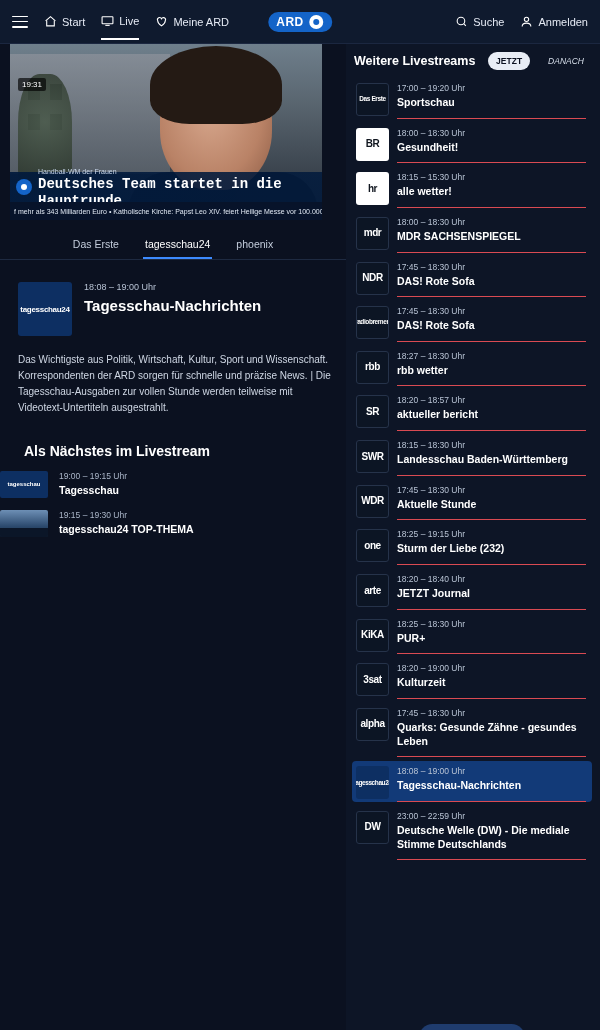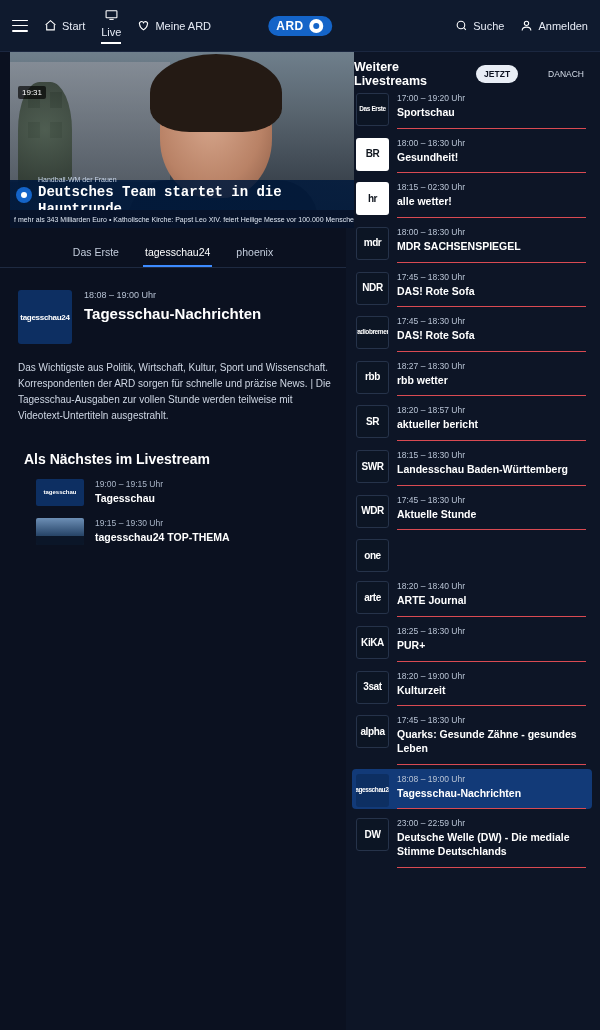--- a/index.html
+++ b/index.html
@@ -8,36 +8,36 @@
     height: 1030px;
     background: #0b1120;
     font-family: "Liberation Sans", sans-serif;
     color: #ffffff;
     overflow: hidden;
   }
   body { position: relative; }
 
   
   .topbar {
-    height: 52px;
+    height: 44px;
     background: #0f1a2e;
     display: flex;
     align-items: center;
     padding: 0 12px;
     border-bottom: 1px solid #1b2740;
     position: relative;
   }
   .hamburger { width: 16px; height: 12px; display: flex; flex-direction: column; justify-content: space-between; cursor: pointer; }
   .hamburger span { display: block; height: 1.5px; background: #fff; border-radius: 1px; }
   .nav-item {
     display: flex; align-items: center; gap: 5px;
     font-size: 11px; color: #e6ebf5; margin-left: 16px;
     height: 36px; cursor: pointer; white-space: nowrap;
   }
-  .nav-item.active { border-bottom: 2px solid #ffffff; flex-direction: column; }
+  .nav-item.active { border-bottom: 2px solid #ffffff; }
   .nav-icon { width: 13px; height: 13px; display: inline-block; position: relative; }
   .ico-home svg, .ico-live svg, .ico-heart svg, .ico-search svg, .ico-user svg { display: block; }
   .spacer { flex: 1; }
   .brand {
     position: absolute; left: 50%; top: 50%; transform: translate(-50%,-50%);
     display: flex; align-items: center; gap: 5px;
     background: #1464c8; border-radius: 11px; padding: 3px 9px 3px 8px;
   }
   .brand-text { font-size: 12px; font-weight: bold; letter-spacing: .5px; color: #fff; }
   .brand-dot { width: 14px; height: 14px; border-radius: 50%; background: #fff; position: relative; }
@@ -45,21 +45,21 @@
 
   
   .wrap { display: flex; height: calc(1030px - 36px); }
   .left { width: 346px; padding: 0 0 0 0; position: relative; }
   .right { width: 254px; background: #0d1526; padding: 8px 8px 0 6px; overflow: hidden; }
 
   
   .player {
     position: relative;
     margin: 0 10px;
-    width: 344px; height: 176px;
+    width: 312px; height: 176px;
     background: #202c3c;
     overflow: hidden;
   }
   .player-img { position: absolute; inset: 0; }
   .bg-sky { position: absolute; left: 0; top: 0; width: 100%; height: 100%;
     background: linear-gradient(180deg,#6f7f8c 0%, #58646e 35%, #3d4650 70%, #2b323a 100%); }
   .bg-buildings { position: absolute; left: 0; top: 10px; width: 160px; height: 120px;
     background: linear-gradient(180deg,#8a9099 0%, #5c646d 100%); opacity:.8; }
   .bg-win { position: absolute; background: #3f4750; }
   .bg-tree { position: absolute; left: 8px; top: 30px; width: 54px; height: 120px;
@@ -118,38 +118,38 @@
   }
   .cur-time { font-size: 9px; color: #b8c3d4; }
   .cur-title { font-size: 15px; font-weight: bold; margin-top: 5px; }
   .desc {
     font-size: 10px; color: #cfd7e4; line-height: 1.6;
     padding: 16px 14px 0 18px;
   }
 
   
   .next-h { font-size: 14px; font-weight: bold; padding: 26px 24px 0; line-height: 1.35; }
-  .next-list { padding: 10px 14px 0 36px; }
+  .next-list { padding: 10px 14px 0 0; }
   .next-row { display: flex; gap: 11px; align-items: flex-start; margin-bottom: 12px; cursor: pointer; }
   .next-thumb { width: 48px; height: 27px; border-radius: 2px; flex: none; position: relative; overflow: hidden; }
   .nt1 { background: #0d2f62; display:flex;align-items:center;justify-content:center; }
   .nt1 .logo-ts { font-size: 6px; font-weight: bold; color: #fff; }
   .nt2 { background: linear-gradient(180deg,#6d8fb5 0%, #2c4a6e 60%, #142638 100%); }
   .nt2::after { content:""; position:absolute; left:0; bottom:0; width:100%; height:9px; background:#0b1628; }
   .next-time { font-size: 8.5px; color: #aab6c8; }
   .next-title { font-size: 10.5px; font-weight: bold; margin-top: 3px; line-height: 1.3; }
 
   
-  .rh { display: flex; align-items: center; gap: 22px; padding-left: 2px; }
+  .rh { display: flex; align-items: center; gap: 10px; margin-bottom: 8px; padding-left: 2px; }
   .rh-title { font-size: 12.5px; font-weight: bold; flex: 1; }
   .pill {
     font-size: 8.5px; padding: 4px 8px; border-radius: 10px; cursor: pointer; white-space: nowrap;
   }
   .pill.on { background: #e8edf5; color: #0b1120; font-weight: bold; }
-  .pill.off { background: transparent; color: #d6deea; }
+  .pill.off { background: transparent; color: #d6deea; font-style: italic; }
 
   .streams { height: 934px; overflow: hidden; }
   .srow {
     display: flex; gap: 8px; align-items: flex-start; padding: 5px 6px 0 4px;
     border-radius: 4px; cursor: pointer; margin-bottom: 4px;
   }
   .srow.sel { background: #123a78; }
   .slogo {
     width: 33px; height: 33px; background: #fff; border-radius: 3px; flex: none;
     display: flex; align-items: center; justify-content: center;
@@ -327,21 +327,21 @@
         <div class="srow">
           <div class="slogo">BR</div>
           <div class="sbody">
             <div class="stime">18:00 – 18:30 Uhr</div>
             <div class="stitle">Gesundheit!</div>
           </div>
         </div>
         <div class="srow">
           <div class="slogo">hr</div>
           <div class="sbody">
-            <div class="stime">18:15 – 02:30 Uhr</div>
+            <div class="stime">18:15 – 15:30 Uhr</div>
             <div class="stitle">alle wetter!</div>
           </div>
         </div>
         <div class="srow">
           <div class="slogo dark">mdr</div>
           <div class="sbody">
             <div class="stime">18:00 – 18:30 Uhr</div>
             <div class="stitle">MDR SACHSENSPIEGEL</div>
           </div>
         </div>
@@ -382,26 +382,30 @@
         </div>
         <div class="srow">
           <div class="slogo dark">WDR</div>
           <div class="sbody">
             <div class="stime">17:45 – 18:30 Uhr</div>
             <div class="stitle">Aktuelle Stunde</div>
           </div>
         </div>
         <div class="srow">
           <div class="slogo dark">one</div>
+          <div class="sbody">
+            <div class="stime">18:25 – 19:15 Uhr</div>
+            <div class="stitle">Sturm der Liebe (232)</div>
+          </div>
         </div>
         <div class="srow">
           <div class="slogo dark">arte</div>
           <div class="sbody">
             <div class="stime">18:20 – 18:40 Uhr</div>
-            <div class="stitle">ARTE Journal</div>
+            <div class="stitle">JETZT Journal</div>
           </div>
         </div>
         <div class="srow">
           <div class="slogo dark">KiKA</div>
           <div class="sbody">
             <div class="stime">18:25 – 18:30 Uhr</div>
             <div class="stitle">PUR+</div>
           </div>
         </div>
         <div class="srow">

